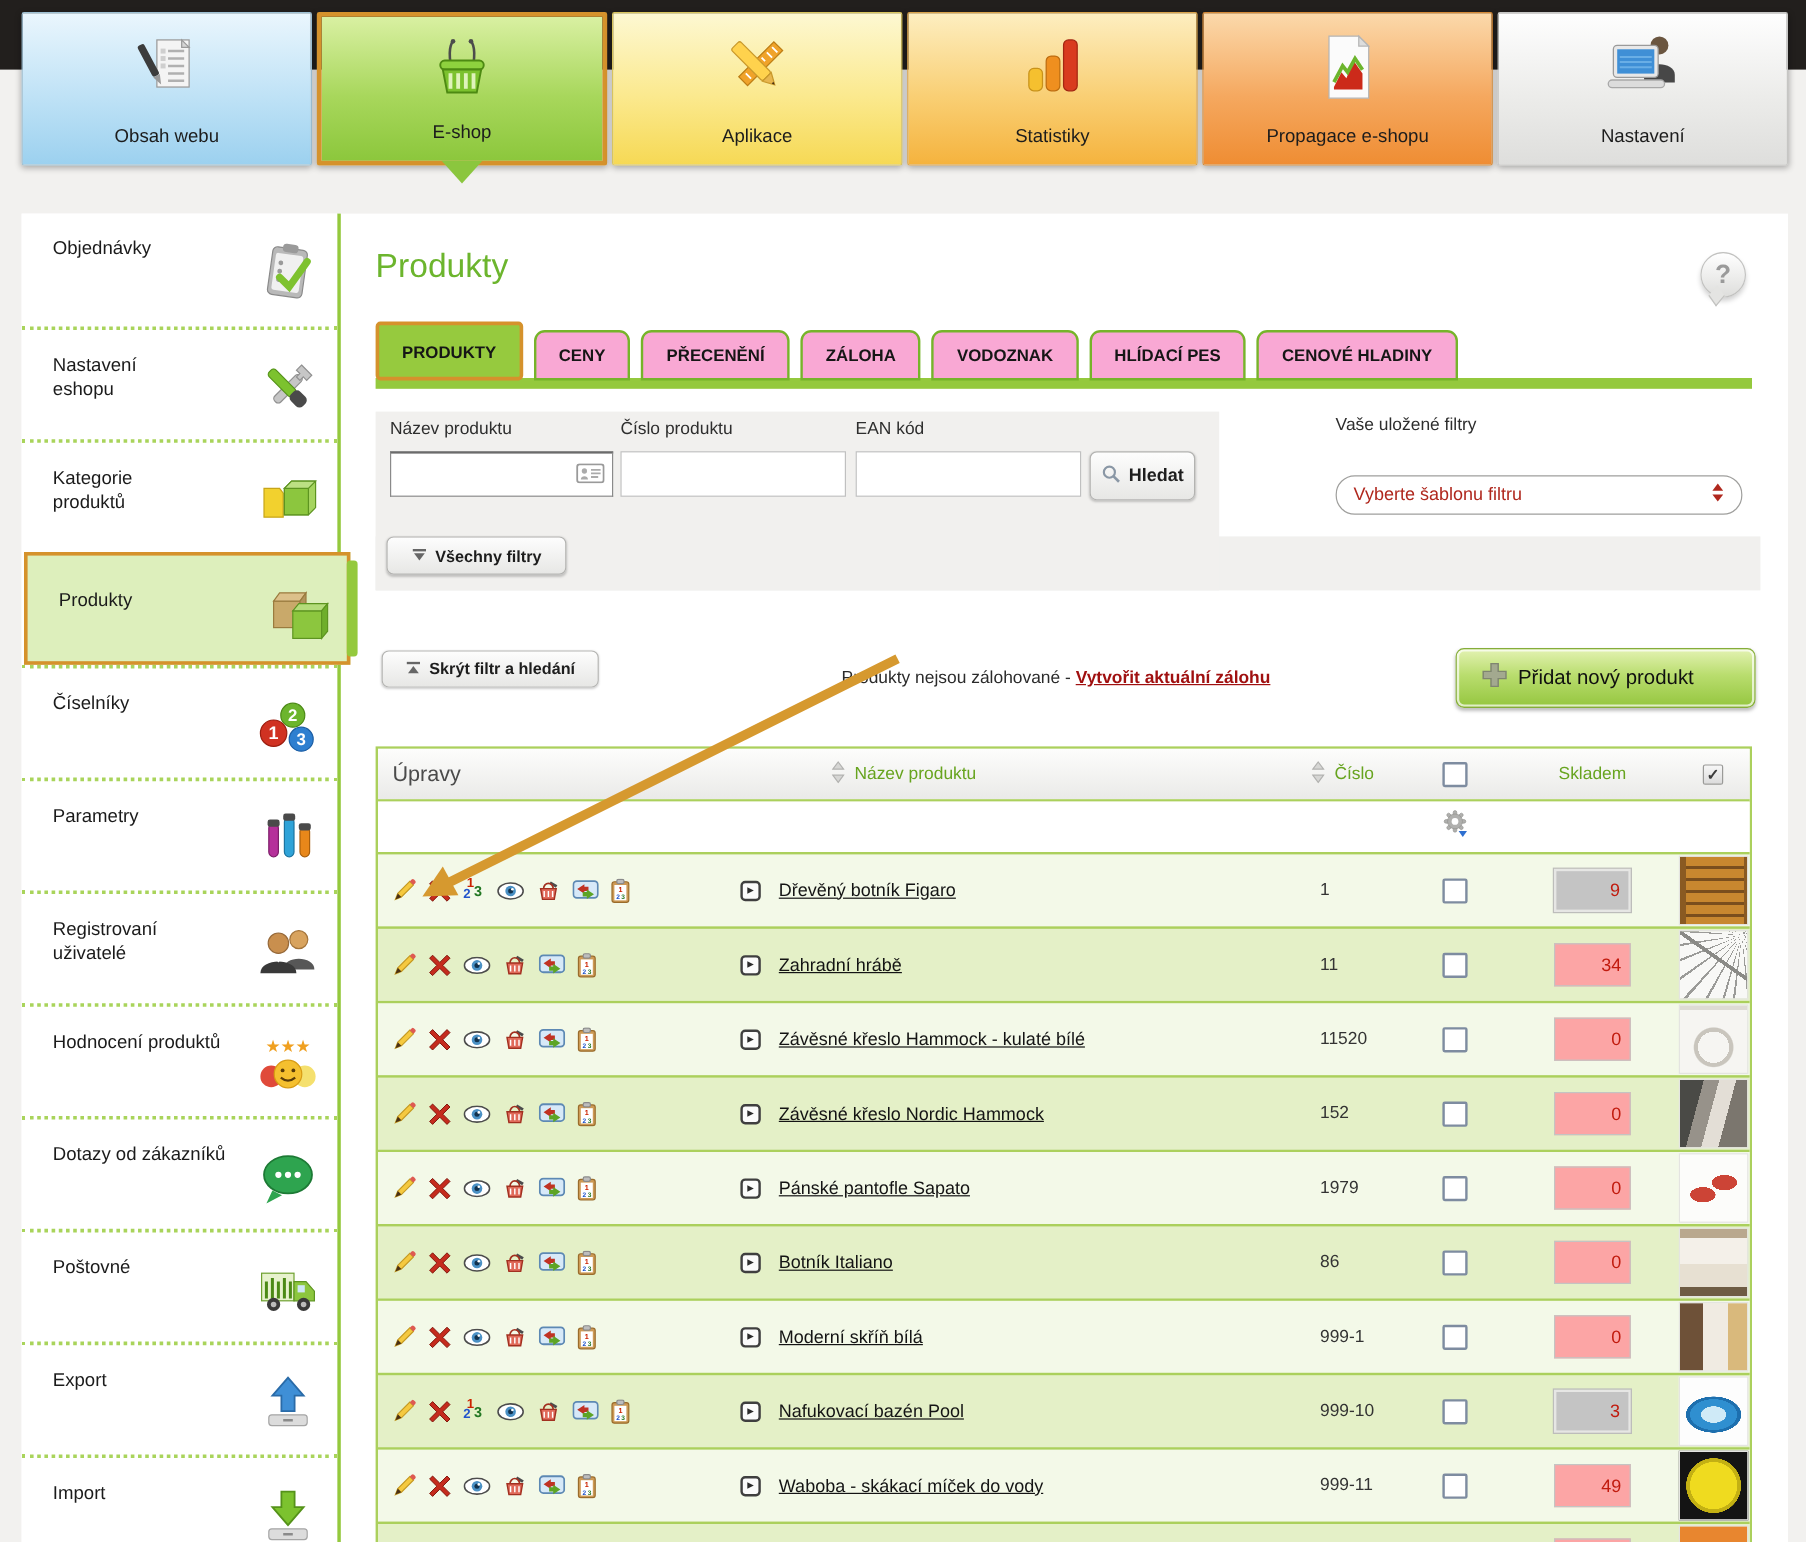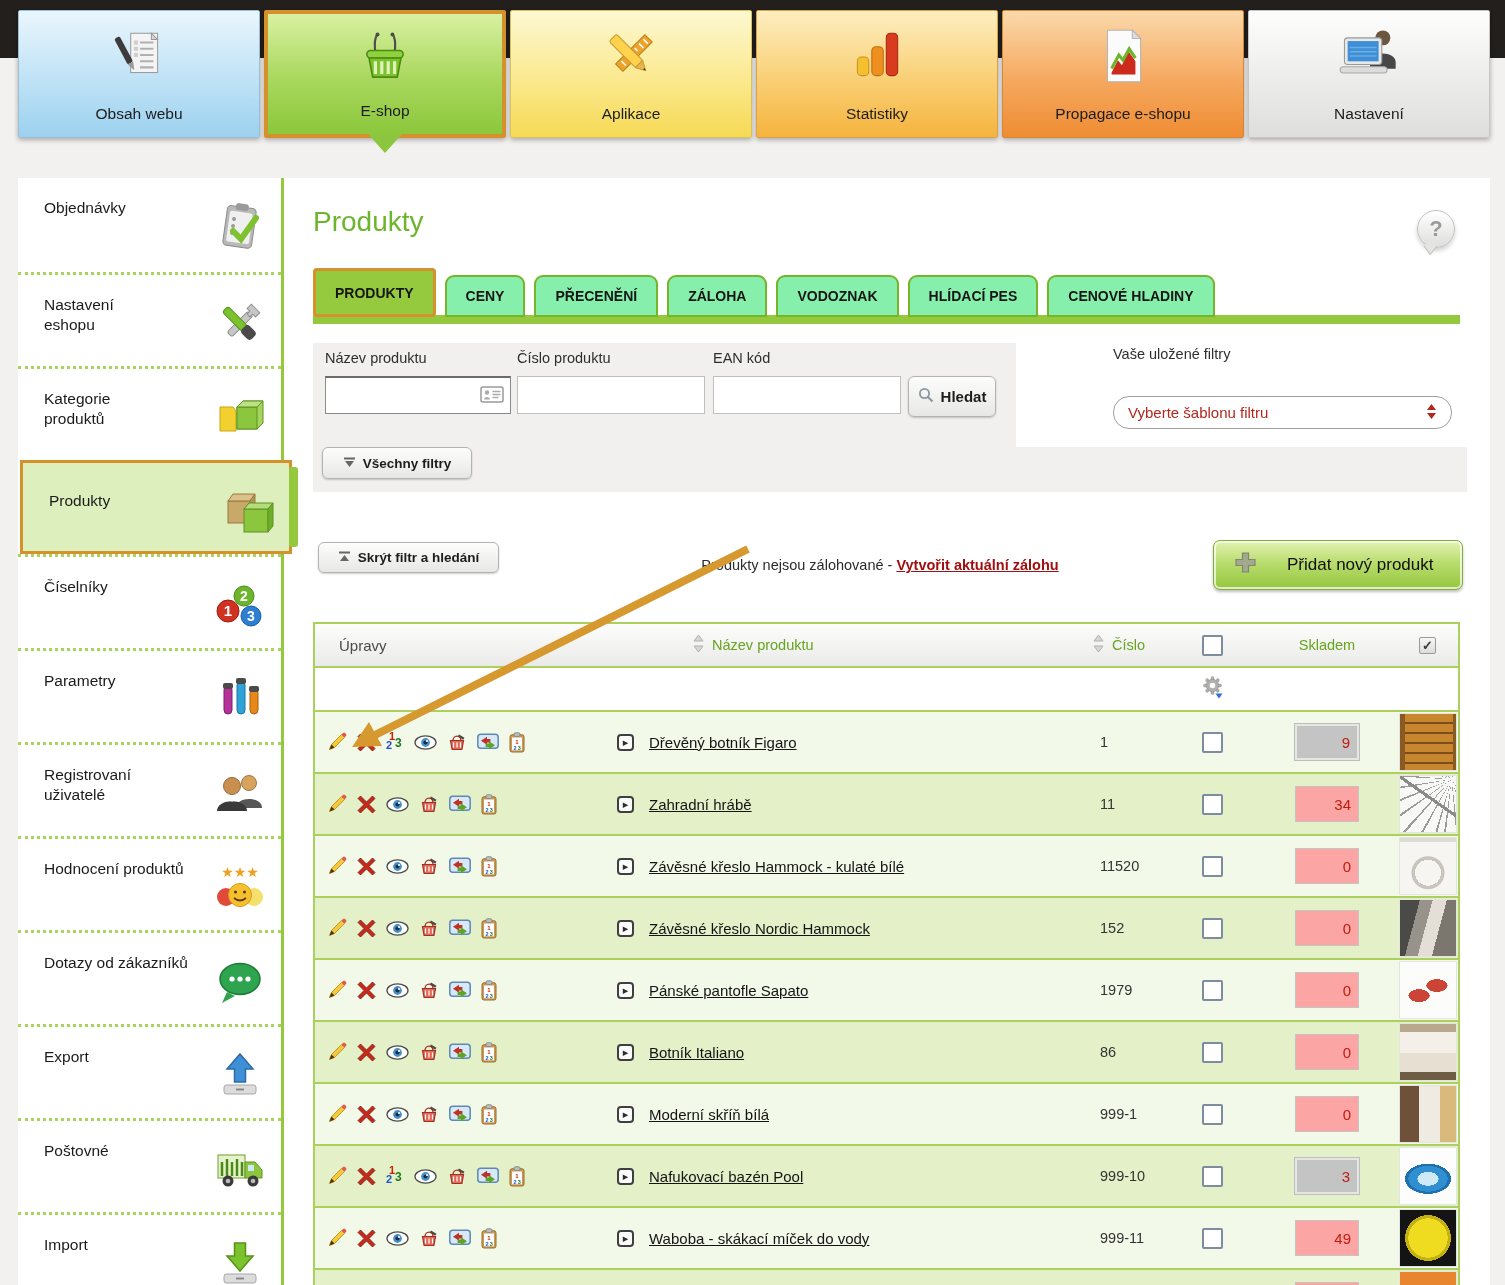--- a/index.html
+++ b/index.html
@@ -41,21 +41,21 @@
   
   .page-title { position:absolute; left:313px; top:206px; font-size:28px; color:#6cb52d; z-index:3; }
   .help { position:absolute; left:1417px; top:210px; width:38px; height:38px; border-radius:50%;
           background:linear-gradient(#ffffff,#dededc); border:1px solid #c2c2c0; box-shadow:0 3px 4px rgba(0,0,0,.18);
           text-align:center; line-height:36px; font-size:22px; font-weight:bold; color:#9a9a9a; z-index:3; cursor:pointer; }
   .help::after { content:""; position:absolute; left:7px; bottom:-5px; width:10px; height:10px;
           background:#e4e4e2; transform:rotate(55deg) skew(15deg); border-right:1px solid #c2c2c0; border-bottom:1px solid #c2c2c0; }
 
   .tabs { position:absolute; left:313px; top:268px; display:flex; align-items:flex-end; height:49px; z-index:3; }
   .tab { height:42px; margin-right:9px; padding:0 19px; display:flex; align-items:center;
-         background:#86efac; border:2px solid #76b42a; border-radius:9px 9px 0 0; font-size:14px; font-weight:bold;
+         background:#f9a8d4; border:2px solid #76b42a; border-radius:9px 9px 0 0; font-size:14px; font-weight:bold;
          color:#161616; cursor:pointer; }
   .tab.active { height:49px; background:#96ca3e; border:3px solid #d5922c; border-radius:4px; }
   .tabbar { position:absolute; left:313px; top:315px; width:1147px; height:9px; background:#94c93d; z-index:2; }
 
   .grayA { position:absolute; left:313px; top:343px; width:703px; height:149px; background:#f1f0ee; }
   .grayB { position:absolute; left:313px; top:447px; width:1154px; height:45px; background:#f1f0ee; }
 
   .flabel { position:absolute; top:350px; font-size:14.5px; color:#2e2e2e; z-index:3; }
   .finput { position:absolute; top:376px; height:38px; background:#fff; border:1px solid #c0c0c0; z-index:3;
             font-size:15px; padding:0 8px; font-family:inherit; }
@@ -73,30 +73,30 @@
           border:1px solid #9f9f9d; border-radius:16px; display:flex; align-items:center; padding:0 14px;
           font-size:15px; color:#b0281e; cursor:pointer; z-index:3;margin-top:28px; }
   .saved-select .val { flex:1; }
 
   .backup { position:absolute; left:560px; top:557px; width:640px; text-align:center; font-size:14.5px; color:#2b2b2b; }
   .backup a { color:#a01010; font-weight:bold; }
 
   .btn-add { position:absolute; left:1213px; top:540px; width:250px; height:50px;
           background:linear-gradient(#e3f2b2,#b9dd6e 45%,#95c63f); border:1px solid #85ad39; border-radius:7px;
           box-shadow:inset 0 0 0 2px rgba(255,255,255,.7), 0 2px 3px rgba(0,0,0,.25);
-          display:flex; align-items:center; gap:30px; padding-left:20px; font-size:17px; color:#101010; cursor:pointer; z-index:3; font-family:inherit; }
+          display:flex; align-items:center; gap:8px; padding-left:20px; font-size:17px; color:#101010; cursor:pointer; z-index:3; font-family:inherit; }
 
   
   .table { position:absolute; left:313px; top:622px; width:1147px; border:2px solid #abd05c; background:#fff; z-index:3; }
   .thead,.tsub,.trow { display:grid; grid-template-columns:292px 480px 80px 90px 140px 1fr; align-items:center; }
   .thead { height:44px; background:linear-gradient(#fdfdfc,#eaeae8); border-bottom:2px solid #abd05c; }
   .tsub { height:42px; background:#fff; }
   .trow { height:62px; border-top:2px solid #abd05c; }
   .trow.odd { background:#f3f9e8; } .trow.even { background:#e4f0c7; }
-  .h-edit { padding-left:24px; font-size:15px; color:#4b4b4b; }
+  .h-edit { padding-left:12px; font-size:18px; color:#4b4b4b; }
   .h-green { font-size:14.5px; color:#67a41f; display:flex; align-items:center; gap:8px; }
   .h-name { padding-left:86px; } .h-num { padding-left:6px; }
   .h-stock { justify-content:center; }
   .center { display:flex; justify-content:center; align-items:center; }
   .cbx { width:21px; height:21px; background:#fff; border:2px solid #7e8ca0; border-radius:2px; cursor:pointer; }
   .cbx.small { width:17px; height:17px; background:linear-gradient(#f7f7f7,#dcdcdc); border:1px solid #9a9a98;
           text-align:center; line-height:15px; font-size:13px; font-weight:bold; color:#3c3c3c; }
   .c-actions { display:flex; align-items:center; gap:10px; padding-left:12px; }
   .c-actions .ai { display:inline-flex; cursor:pointer; }
   .ic-123 { position:relative; width:18px; height:20px; font-weight:bold; font-size:11px; cursor:pointer; }
@@ -316,38 +316,38 @@
       <span class="side-label">Dotazy od zákazníků</span>
       <span class="side-ic"><svg width="54" height="54" viewBox="0 0 54 54">
           <path d="M14 37 l-5 11 13-7 z" fill="#2ea44f"></path>
           <ellipse cx="27" cy="24" rx="20" ry="15.5" fill="#2ea44f" stroke="#1d7a35" stroke-width="1.5"></ellipse>
           <circle cx="19" cy="24" r="2.6" fill="#fff"></circle>
           <circle cx="27" cy="24" r="2.6" fill="#fff"></circle>
           <circle cx="35" cy="24" r="2.6" fill="#fff"></circle>
         </svg></span>
     </div>
     <div class="side-item">
-      <span class="side-label">Export</span>
-      <span class="side-ic"><svg width="54" height="54" viewBox="0 0 54 54">
-          <path d="M27 5 l13 15 h-7.5 v13 h-11 v-13 H14 z" fill="#3f8fd6" stroke="#2a6ba8" stroke-width="1.5"></path>
-          <rect x="11" y="36" width="32" height="9" rx="2.5" fill="#dcdcdc" stroke="#a5a5a5"></rect>
-          <path d="M23 40.5 h8" stroke="#8a8a8a" stroke-width="2"></path>
-        </svg></span>
-    </div>
-    <div class="side-item">
       <span class="side-label">Poštovné</span>
       <span class="side-ic"><svg width="54" height="54" viewBox="0 0 54 54">
           <rect x="5" y="12" width="27" height="23" fill="#e7f2cd" stroke="#6fa030"></rect>
           <path d="M9 33 v-14 M14 33 v-17 M19 33 v-14 M24 33 v-17 M29 33 v-14" stroke="#4c8a16" stroke-width="2.5"></path>
           <path d="M32 19 h10 l7 8 v8 h-17 z" fill="#8cc63e" stroke="#5d9420"></path>
           <rect x="35" y="22" width="6" height="6" fill="#cfe7f5"></rect>
           <circle cx="15" cy="38" r="5.5" fill="#3a3a3a"></circle>
           <circle cx="15" cy="38" r="2.3" fill="#bbb"></circle>
           <circle cx="40" cy="38" r="5.5" fill="#3a3a3a"></circle>
           <circle cx="40" cy="38" r="2.3" fill="#bbb"></circle>
+        </svg></span>
+    </div>
+    <div class="side-item">
+      <span class="side-label">Export</span>
+      <span class="side-ic"><svg width="54" height="54" viewBox="0 0 54 54">
+          <path d="M27 5 l13 15 h-7.5 v13 h-11 v-13 H14 z" fill="#3f8fd6" stroke="#2a6ba8" stroke-width="1.5"></path>
+          <rect x="11" y="36" width="32" height="9" rx="2.5" fill="#dcdcdc" stroke="#a5a5a5"></rect>
+          <path d="M23 40.5 h8" stroke="#8a8a8a" stroke-width="2"></path>
         </svg></span>
     </div>
     <div class="side-item">
       <span class="side-label">Import</span>
       <span class="side-ic"><svg width="54" height="54" viewBox="0 0 54 54">
           <path d="M21.5 6 h11 v13 H40 L27 34 14 19 h7.5 z" fill="#7cc22e" stroke="#55921a" stroke-width="1.5"></path>
           <rect x="11" y="37" width="32" height="9" rx="2.5" fill="#dcdcdc" stroke="#a5a5a5"></rect>
           <path d="M23 41.5 h8" stroke="#8a8a8a" stroke-width="2"></path>
         </svg></span>
     </div>

